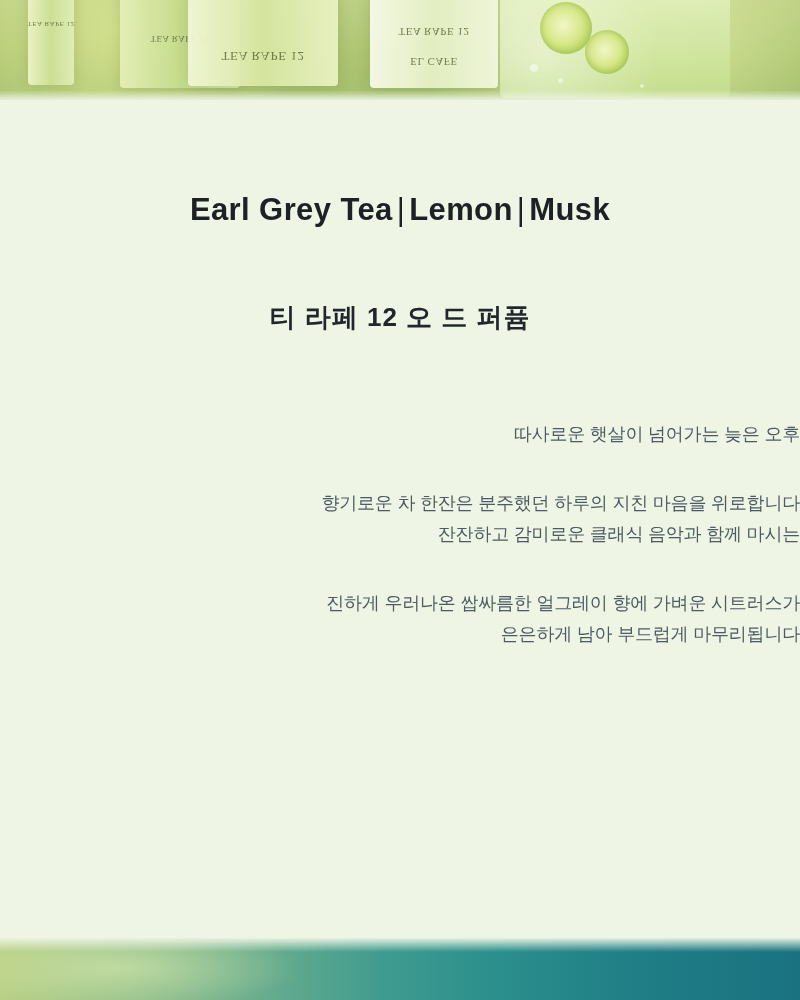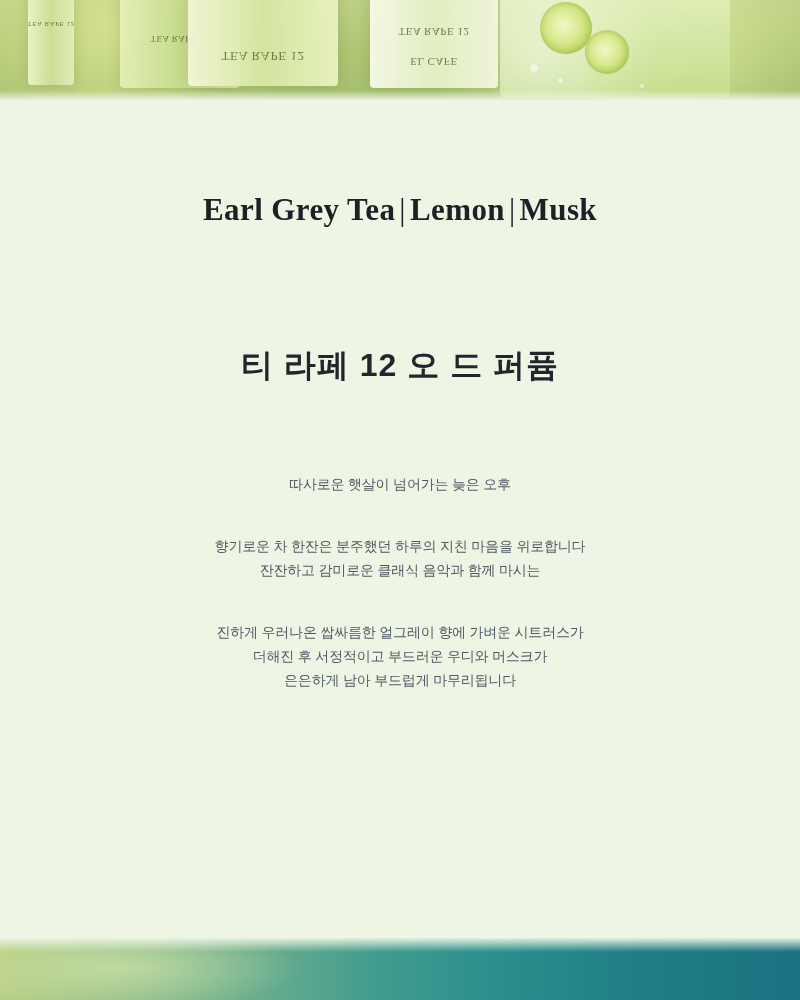--- a/index.html
+++ b/index.html
@@ -101,45 +101,46 @@
     background: linear-gradient(180deg, rgba(238,245,228,0) 0%, rgba(238,245,228,0.9) 100%);
   }
 
   
   .content {
     flex: 1;
     padding-top: 92px;
     text-align: center;
   }
   .headline-en {
-    font-family: Liberation Serif, serif;
+    font-family: Liberation Sans, sans-serif;
     font-size: 31px;
     font-weight: 700;
     color: #1c2126;
     letter-spacing: 0.4px;
-    margin: 0 0 116px 0;
+    margin: 0 0 72px 0;
   }
   .headline-en .sep {
     font-weight: 400;
     padding: 0 4px;
   }
   .headline-ko {
-    font-size: 32px;
+    font-size: 26px;
     font-weight: 700;
     color: #1f262c;
     letter-spacing: 1px;
     margin: 0 0 84px 0;
   }
   .para {
-    font-size: 14px;
+    font-size: 18px;
     line-height: 1.72;
     color: #4d5a63;
     font-weight: 400;
     margin: 0 0 38px 0;
     letter-spacing: -0.2px;
+    text-align: right;
   }
   .para:last-child { margin-bottom: 12px; }
   .para .line { display: block; }
 
   
   .bottom-band {
     position: absolute;
     left: 0; right: 0; bottom: 0;
     height: 62px;
     background:
@@ -206,21 +207,20 @@
       <span class="line">따사로운 햇살이 넘어가는 늦은 오후</span>
     </p>
 
     <p class="para">
       <span class="line">향기로운 차 한잔은 분주했던 하루의 지친 마음을 위로합니다</span>
       <span class="line">잔잔하고 감미로운 클래식 음악과 함께 마시는</span>
     </p>
 
     <p class="para">
       <span class="line">진하게 우러나온 쌉싸름한 얼그레이 향에 가벼운 시트러스가</span>
-      <span class="line">더해진 후 서정적이고 부드러운 우디와 머스크가</span>
       <span class="line">은은하게 남아 부드럽게 마무리됩니다</span>
     </p>
   </div>
 
   <div class="bottom-band">
     <div class="glow"></div>
     <div class="bottom-fade"></div>
   </div>
 
 </div>

